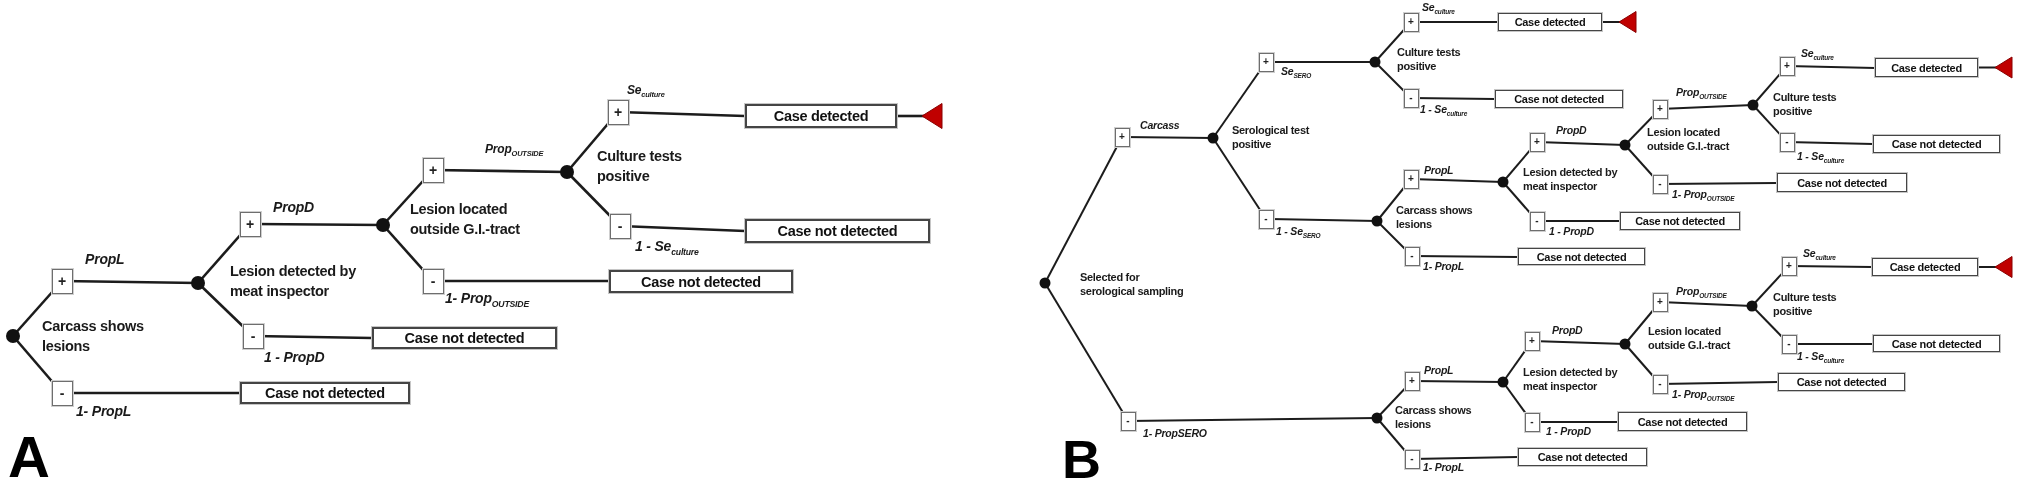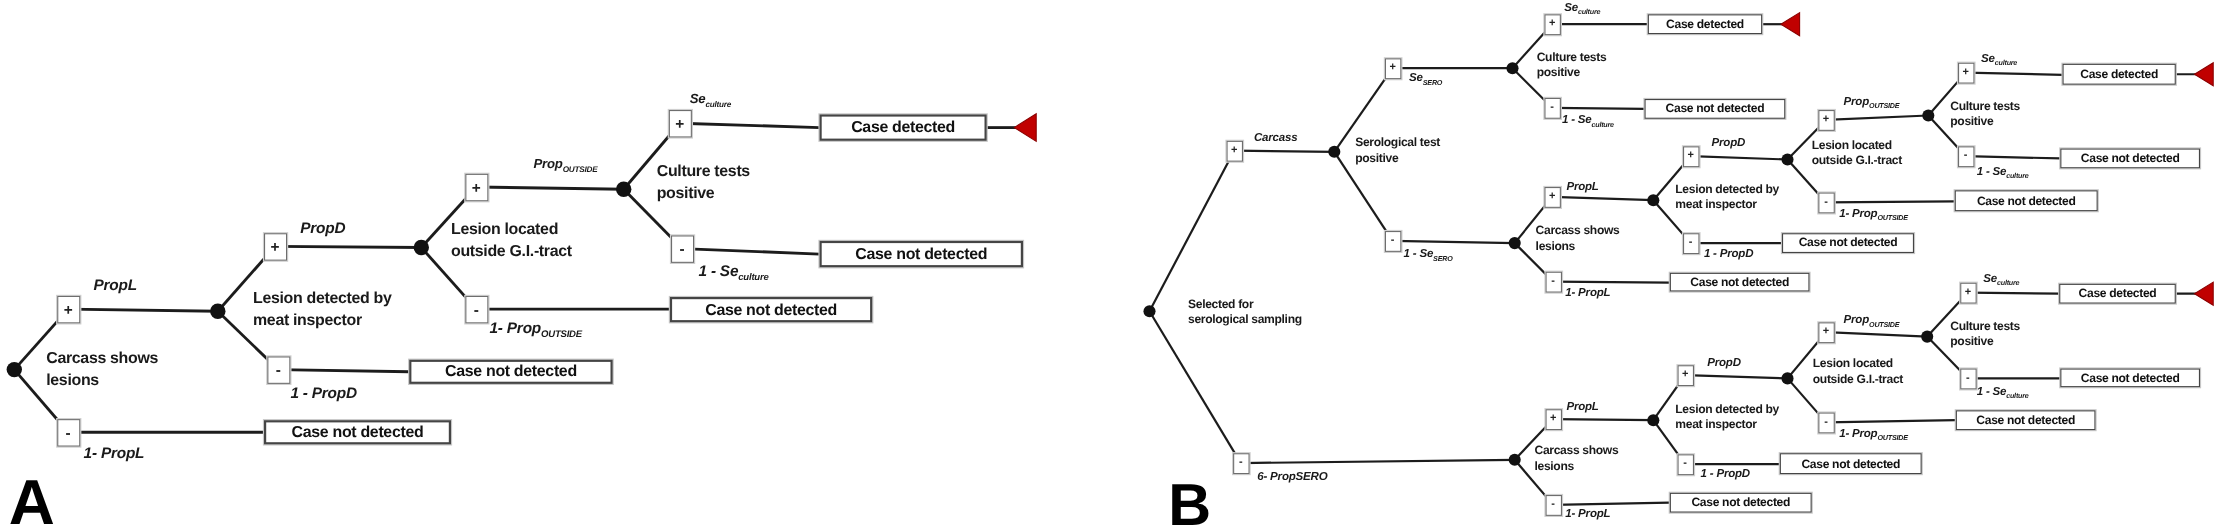--- a/index.html
+++ b/index.html
@@ -154,21 +154,21 @@
 positive</div>
     <div class="abs terminal-box" style="left: 745px; top: 104px; width: 152px; height: 24px; font-size: 14.5px; border: 2px solid rgb(69, 69, 69);">Case detected</div>
     <div class="abs terminal-box" style="left: 745px; top: 219px; width: 185px; height: 24px; font-size: 14.5px; border: 2px solid rgb(69, 69, 69);">Case not detected</div>
     <div class="abs terminal-box" style="left: 609px; top: 270px; width: 184px; height: 23px; font-size: 14.5px; border: 2px solid rgb(69, 69, 69);">Case not detected</div>
     <div class="abs terminal-box" style="left: 372px; top: 327px; width: 185px; height: 22px; font-size: 14.5px; border: 2px solid rgb(69, 69, 69);">Case not detected</div>
     <div class="abs terminal-box" style="left: 240px; top: 382px; width: 170px; height: 22px; font-size: 14.5px; border: 2px solid rgb(69, 69, 69);">Case not detected</div>
     <div class="abs panel-letter" style="left: 8px; top: 428px; font-size: 58px;">A</div>
     <div class="abs sign-box" style="left: 1114.5px; top: 127.5px; width: 15px; height: 19px; font-size: 10px; border: 1.4px solid rgb(110, 110, 110);">+</div>
     <div class="abs prob-label" style="left: 1140px; top: 120px; font-size: 10.5px;">Carcass</div>
     <div class="abs sign-box" style="left: 1120.5px; top: 411.5px; width: 15px; height: 19px; font-size: 10px; border: 1.4px solid rgb(110, 110, 110);">-</div>
-    <div class="abs prob-label" style="left: 1143px; top: 428px; font-size: 10.5px;">6- PropSERO</div>
+    <div class="abs prob-label" style="left: 1143px; top: 428px; font-size: 10.5px;">1- PropSERO</div>
     <div class="abs sign-box" style="left: 1258.5px; top: 52.5px; width: 15px; height: 19px; font-size: 10px; border: 1.4px solid rgb(110, 110, 110);">+</div>
     <div class="abs prob-label" style="left: 1281px; top: 66px; font-size: 10.5px;">Se<sub>SERO</sub></div>
     <div class="abs sign-box" style="left: 1258.5px; top: 209.5px; width: 15px; height: 19px; font-size: 10px; border: 1.4px solid rgb(110, 110, 110);">-</div>
     <div class="abs prob-label" style="left: 1276px; top: 226px; font-size: 10.5px;">1 - Se<sub>SERO</sub></div>
     <div class="abs sign-box" style="left: 1403.5px; top: 12.5px; width: 15px; height: 19px; font-size: 10px; border: 1.4px solid rgb(110, 110, 110);">+</div>
     <div class="abs prob-label" style="left: 1422px; top: 2px; font-size: 10.5px;">Se<sub>culture</sub></div>
     <div class="abs sign-box" style="left: 1403.5px; top: 88.5px; width: 15px; height: 19px; font-size: 10px; border: 1.4px solid rgb(110, 110, 110);">-</div>
     <div class="abs prob-label" style="left: 1420px; top: 104px; font-size: 10.5px;">1 - Se<sub>culture</sub></div>
     <div class="abs sign-box" style="left: 1403.5px; top: 169.5px; width: 15px; height: 19px; font-size: 10px; border: 1.4px solid rgb(110, 110, 110);">+</div>
     <div class="abs prob-label" style="left: 1424px; top: 165px; font-size: 10.5px;">PropL</div>

